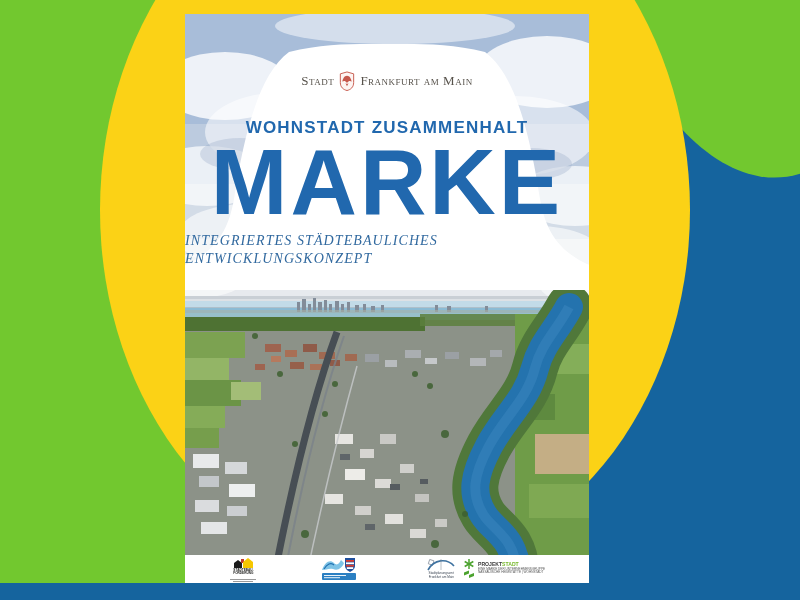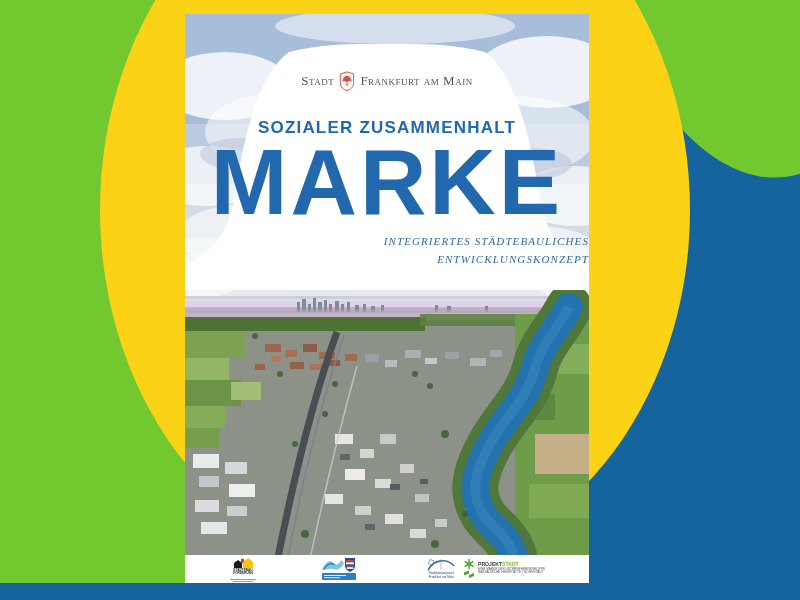--- a/index.html
+++ b/index.html
@@ -1,27 +1,27 @@
 <!DOCTYPE html>
 <html><head>
 <meta charset="utf-8">
 <style>
   html,body{margin:0;padding:0;background:#15649E;}
   .canvas{position:relative;width:800px;height:600px;overflow:hidden;font-family:"Liberation Sans",sans-serif;}
   .bg{position:absolute;left:0;top:0;}
-  .page{position:absolute;left:185px;top:14px;width:404px;height:569px;background:#f0abfc;overflow:hidden;}
+  .page{position:absolute;left:185px;top:14px;width:404px;height:569px;background:#7dd3fc;overflow:hidden;}
   .photo{position:absolute;left:0;top:0;}
   .publisher{position:absolute;top:57px;left:0;width:404px;display:flex;align-items:center;justify-content:center;
     gap:5px;color:#57524B;font-family:"Liberation Serif",serif;font-variant:small-caps;font-size:13px;letter-spacing:.5px;}
   .kicker{position:absolute;top:104px;left:0;width:404px;text-align:center;color:#2168AE;font-weight:bold;
     font-size:17px;letter-spacing:1.2px;}
   .bigtitle{position:absolute;top:122px;left:0;width:404px;text-align:center;color:#2168AE;font-weight:bold;
     font-size:92px;line-height:92px;letter-spacing:3px;}
-  .subtitle{position:absolute;top:218px;left:0;width:404px;text-align:right;color:#31699F;
-    font-family:"Liberation Serif",serif;font-style:italic;font-size:11px;line-height:18px;letter-spacing:1.1px;}
+  .subtitle{position:absolute;top:218px;left:0;width:404px;text-align:left;color:#31699F;
+    font-family:"Liberation Serif",serif;font-style:italic;font-size:14px;line-height:18px;letter-spacing:1.1px;}
   .footer{position:absolute;left:0;bottom:0;width:404px;height:28px;background:#fff;}
   .logo{position:absolute;top:0;height:28px;display:flex;flex-direction:column;align-items:center;justify-content:center;}
   .logo-row{display:flex;align-items:center;gap:2px;}
   .micro{font-size:6px;line-height:6.5px;transform:scale(.52);transform-origin:center top;white-space:nowrap;color:#555;}
   .micro.bold{font-weight:bold;color:#1d1d1b;}
   .bar{height:1px;background:#9a9a9a;margin-top:1px;}
   .ps-word{font-size:6px;font-weight:bold;transform:scale(.85);transform-origin:left center;white-space:nowrap;color:#3A3A3A;}
   .ps-word .green{color:#76B82A;}
   .ps-lines{display:flex;flex-direction:column;align-items:flex-start;}
   .ps-lines .micro{transform-origin:left top;text-align:left;}
@@ -190,21 +190,21 @@
     <div class="publisher">
       <span>Stadt</span>
       <svg width="16" height="20" viewBox="0 0 16 21">
         <path d="M8,1 L15,3 V12 C15,17 12,19.5 8,20.5 C4,19.5 1,17 1,12 V3 Z" fill="#FDF4F2" stroke="#C6584C" stroke-width="1"></path>
         <path d="M8,5 C5,5 4,8 3,11 C5,10 6,10 8,12.5 C10,10 11,10 13,11 C12,8 11,5 8,5 Z" fill="#C6584C"></path>
         <path d="M6,12 C7,14 9,14 10,12 L8,16 Z" fill="#C6584C"></path>
       </svg>
       <span>Frankfurt am Main</span>
     </div>
 
-    <div class="kicker">SOZIALER ZUSAMMENHALT</div>
+    <div class="kicker">WOHNSTADT ZUSAMMENHALT</div>
     <div class="bigtitle">MARKE</div>
     <div class="subtitle">
       <div>INTEGRIERTES STÄDTEBAULICHES</div>
       <div>ENTWICKLUNGSKONZEPT</div>
     </div>
 
     <div class="footer">
 
       <div class="logo" style="left:26px;width:64px;">
         <svg width="22" height="11" viewBox="0 0 22 11">

